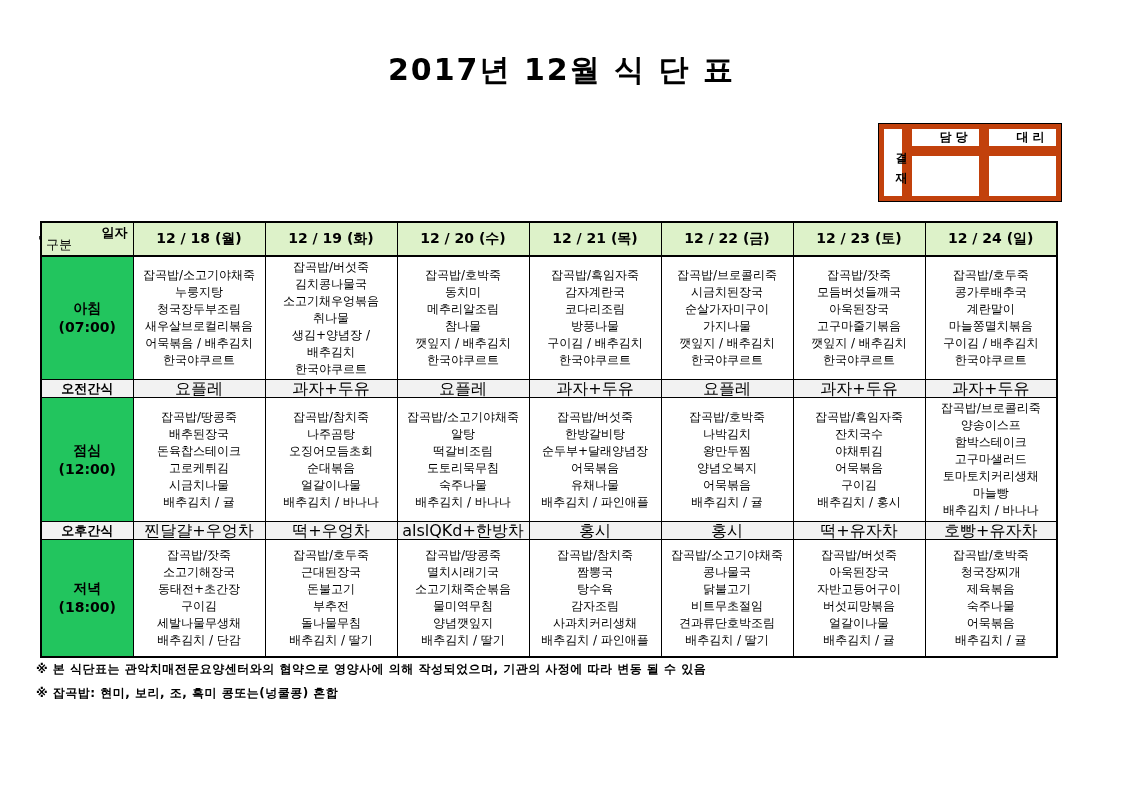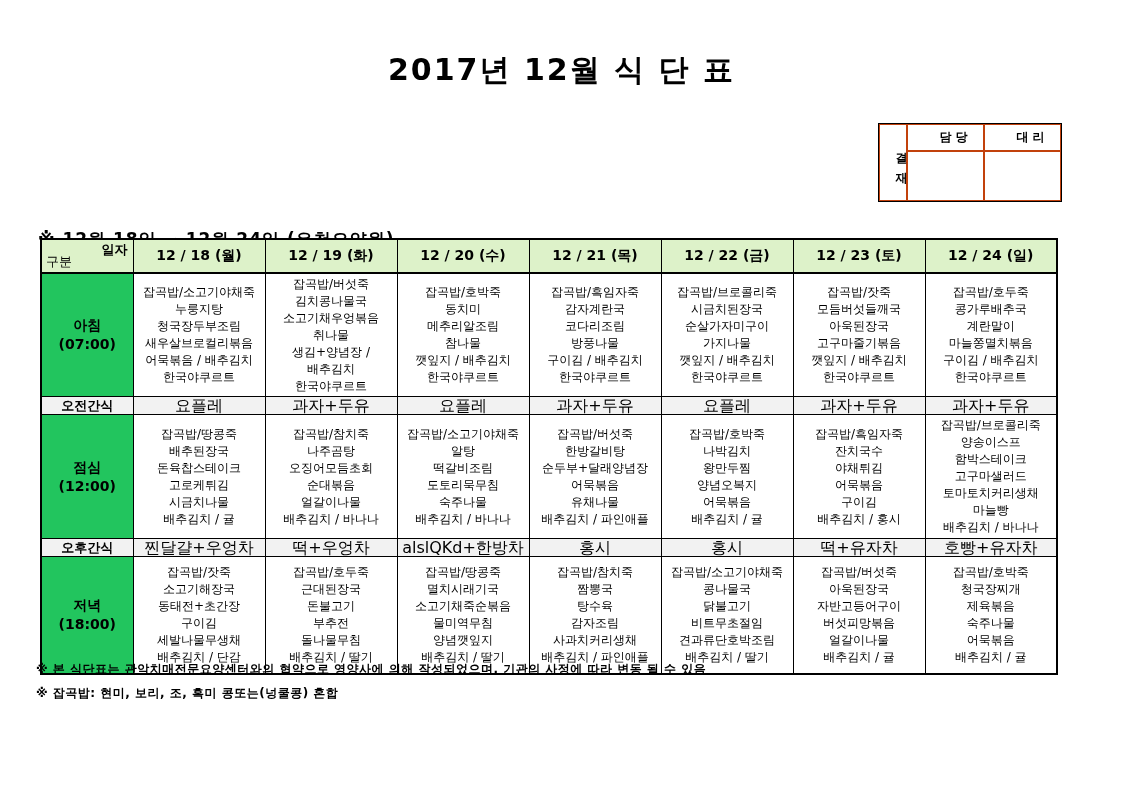--- a/index.html
+++ b/index.html
@@ -4,27 +4,27 @@
 <style>
   html,body{margin:0;padding:0;background:#fff;}
   .page{position:relative;width:1123px;height:794px;background:#fff;overflow:hidden;
         font-family:"DejaVu Sans","Liberation Sans",sans-serif;color:#000;}
   .title{position:absolute;top:50px;left:0;width:100%;text-align:center;
          font-size:30px;font-weight:bold;letter-spacing:2px;}
   
   .approval{position:absolute;top:123px;left:878px;display:grid;
             grid-template-columns:28px 77px 77px;grid-template-rows:27px 50px;
             border:1px solid #000;}
-  .approval div{border:1px solid #c2410c;display:flex;align-items:center;justify-content:center;
+  .approval div{border:5px solid #c2410c;display:flex;align-items:center;justify-content:center;
                 font-size:12px;font-weight:bold;padding-left:16px;}
   .approval .stamp{grid-row:1 / span 2;writing-mode:vertical-rl;text-orientation:upright;
                    letter-spacing:8px;font-weight:bold;}
   .subtitle{position:absolute;top:196px;left:38px;font-size:17px;font-weight:bold;letter-spacing:1px;margin-top:32px;}
   
-  table.menu{position:absolute;top:238px;left:40px;width:1018px;
+  table.menu{position:absolute;top:221px;left:40px;width:1018px;
              border-collapse:collapse;table-layout:fixed;border:2px solid #000;}
   table.menu td{border:1px solid #000;text-align:center;vertical-align:middle;padding:0;}
   tr.hdr td{background:#ddf2c9;height:32px;font-weight:bold;font-size:14px;border-bottom:2px solid #000;}
   td.corner{position:relative;background:#ddf2c9;
             background-image:linear-gradient(to bottom right,transparent calc(50% - 1px),#444 calc(50% - 1px),#444 calc(50% + 1px),transparent calc(50% + 1px));}
   td.corner .tr{position:absolute;top:1px;right:5px;font-size:13px;font-weight:bold;}
   td.corner .bl{position:absolute;bottom:1px;left:4px;font-size:13px;font-weight:normal;}
   td.mlabel{background:#22c55e;font-weight:bold;font-size:14px;line-height:19px;}
   tr.meal-0 td{height:122px;}
   tr.meal-2 td{height:123px;}

